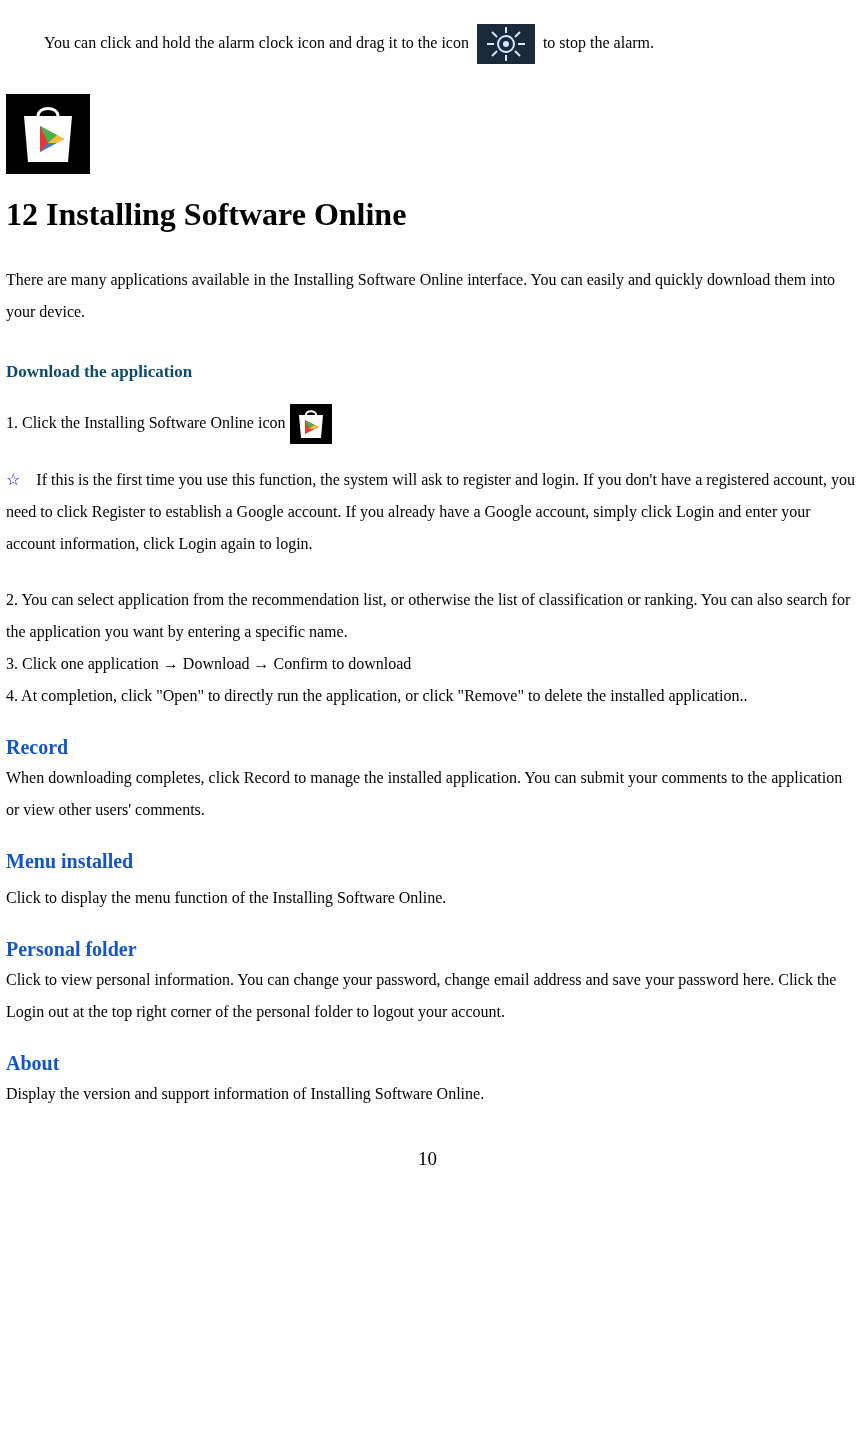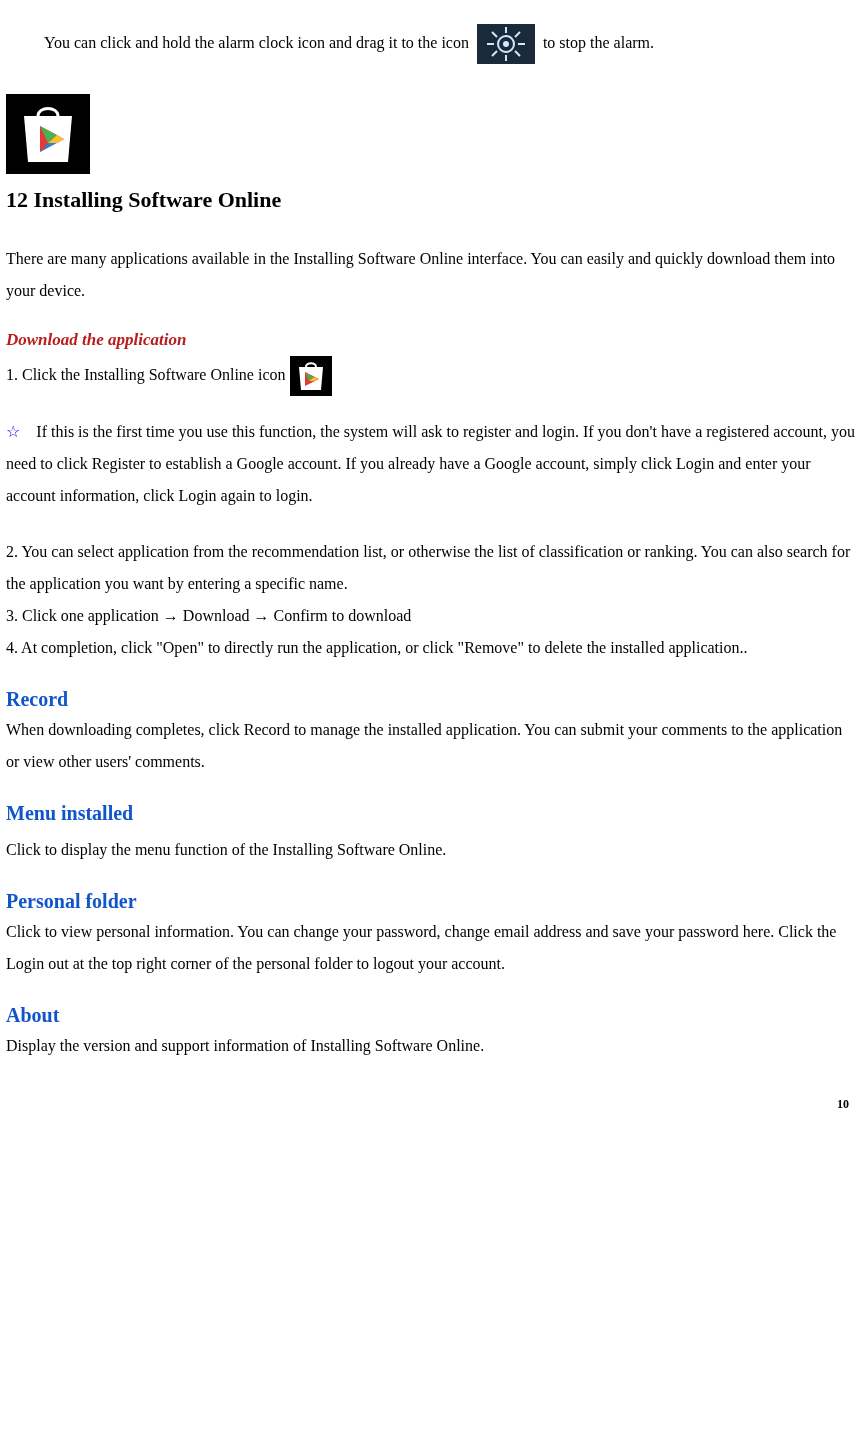--- a/index.html
+++ b/index.html
@@ -8,52 +8,50 @@
       line-height: 2;
       color: #000;
       margin: 0;
       padding: 6px 6px 20px 6px;
       width: 853px;
     }
     .indent {
       margin-left: 38px;
     }
     .heading1 {
-      font-size: 22px;
+      font-size: 32px;
       font-weight: bold;
-      margin: 12px 0 28px 0;
+      margin: 20px 0 28px 0;
       line-height: 1.3;
     }
     .heading2 {
       font-size: 17px;
       font-weight: bold;
-      color: #b91c1c;
-      margin: 20px 0 4px 0;
+      color: #0c4a6e;
+      margin: 20px 0 20px 0;
       line-height: 1.5;
-      font-style: italic;
     }
     .heading3 {
       font-size: 20px;
       font-weight: bold;
       color: #1155cc;
       margin: 20px 0 0 0;
       line-height: 1.5;
     }
     .para {
       margin: 0 0 0 0;
     }
     .star {
       color: #0000ff;
     }
     .page-number {
-      text-align: right;
+      text-align: center;
       padding-right: 10px;
       margin-top: 30px;
-      font-size: 12px;
-      font-weight: bold;
+      font-size: 19px;
     }
     .icon-box {
       display: inline-block;
       vertical-align: middle;
     }
     svg {
       display: block;
     }
   </style>
 </head>
@@ -97,21 +95,21 @@
       <polygon points="34,32 34,58 58,45" fill="#e53935"></polygon>
       <polygon points="34,32 51,41 42,49" fill="#4caf50"></polygon>
       <polygon points="42,49 51,41 58,45 51,49" fill="#fbc02d"></polygon>
       <polygon points="34,58 42,49 51,49 58,45" fill="#1e88e5" opacity="0.9"></polygon>
     </svg>
   </span>
 </div>
 
 <div class="heading1">12 Installing Software Online</div>
 
-<div class="para" style="margin-bottom:20px;">There are many applications available in the Installing Software Online interface. You can easily and quickly download them into your device.</div>
+<div class="para" style="margin-bottom:31px;">There are many applications available in the Installing Software Online interface. You can easily and quickly download them into your device.</div>
 
 <div class="heading2">Download the application</div>
 
 <div class="para" style="margin-bottom:20px;">
   <span>1. Click the Installing Software Online icon </span>
   <span class="icon-box">
     <svg width="42" height="40" viewBox="0 0 42 40">
       <rect x="0" y="0" width="42" height="40" fill="#000000"></rect>
       <path d="M 9 11 L 33 11 L 31 34 L 11 34 Z" fill="#ffffff"></path>
       <path d="M 16 11 C 16 6 26 6 26 11" fill="none" stroke="#ffffff" stroke-width="2"></path>

